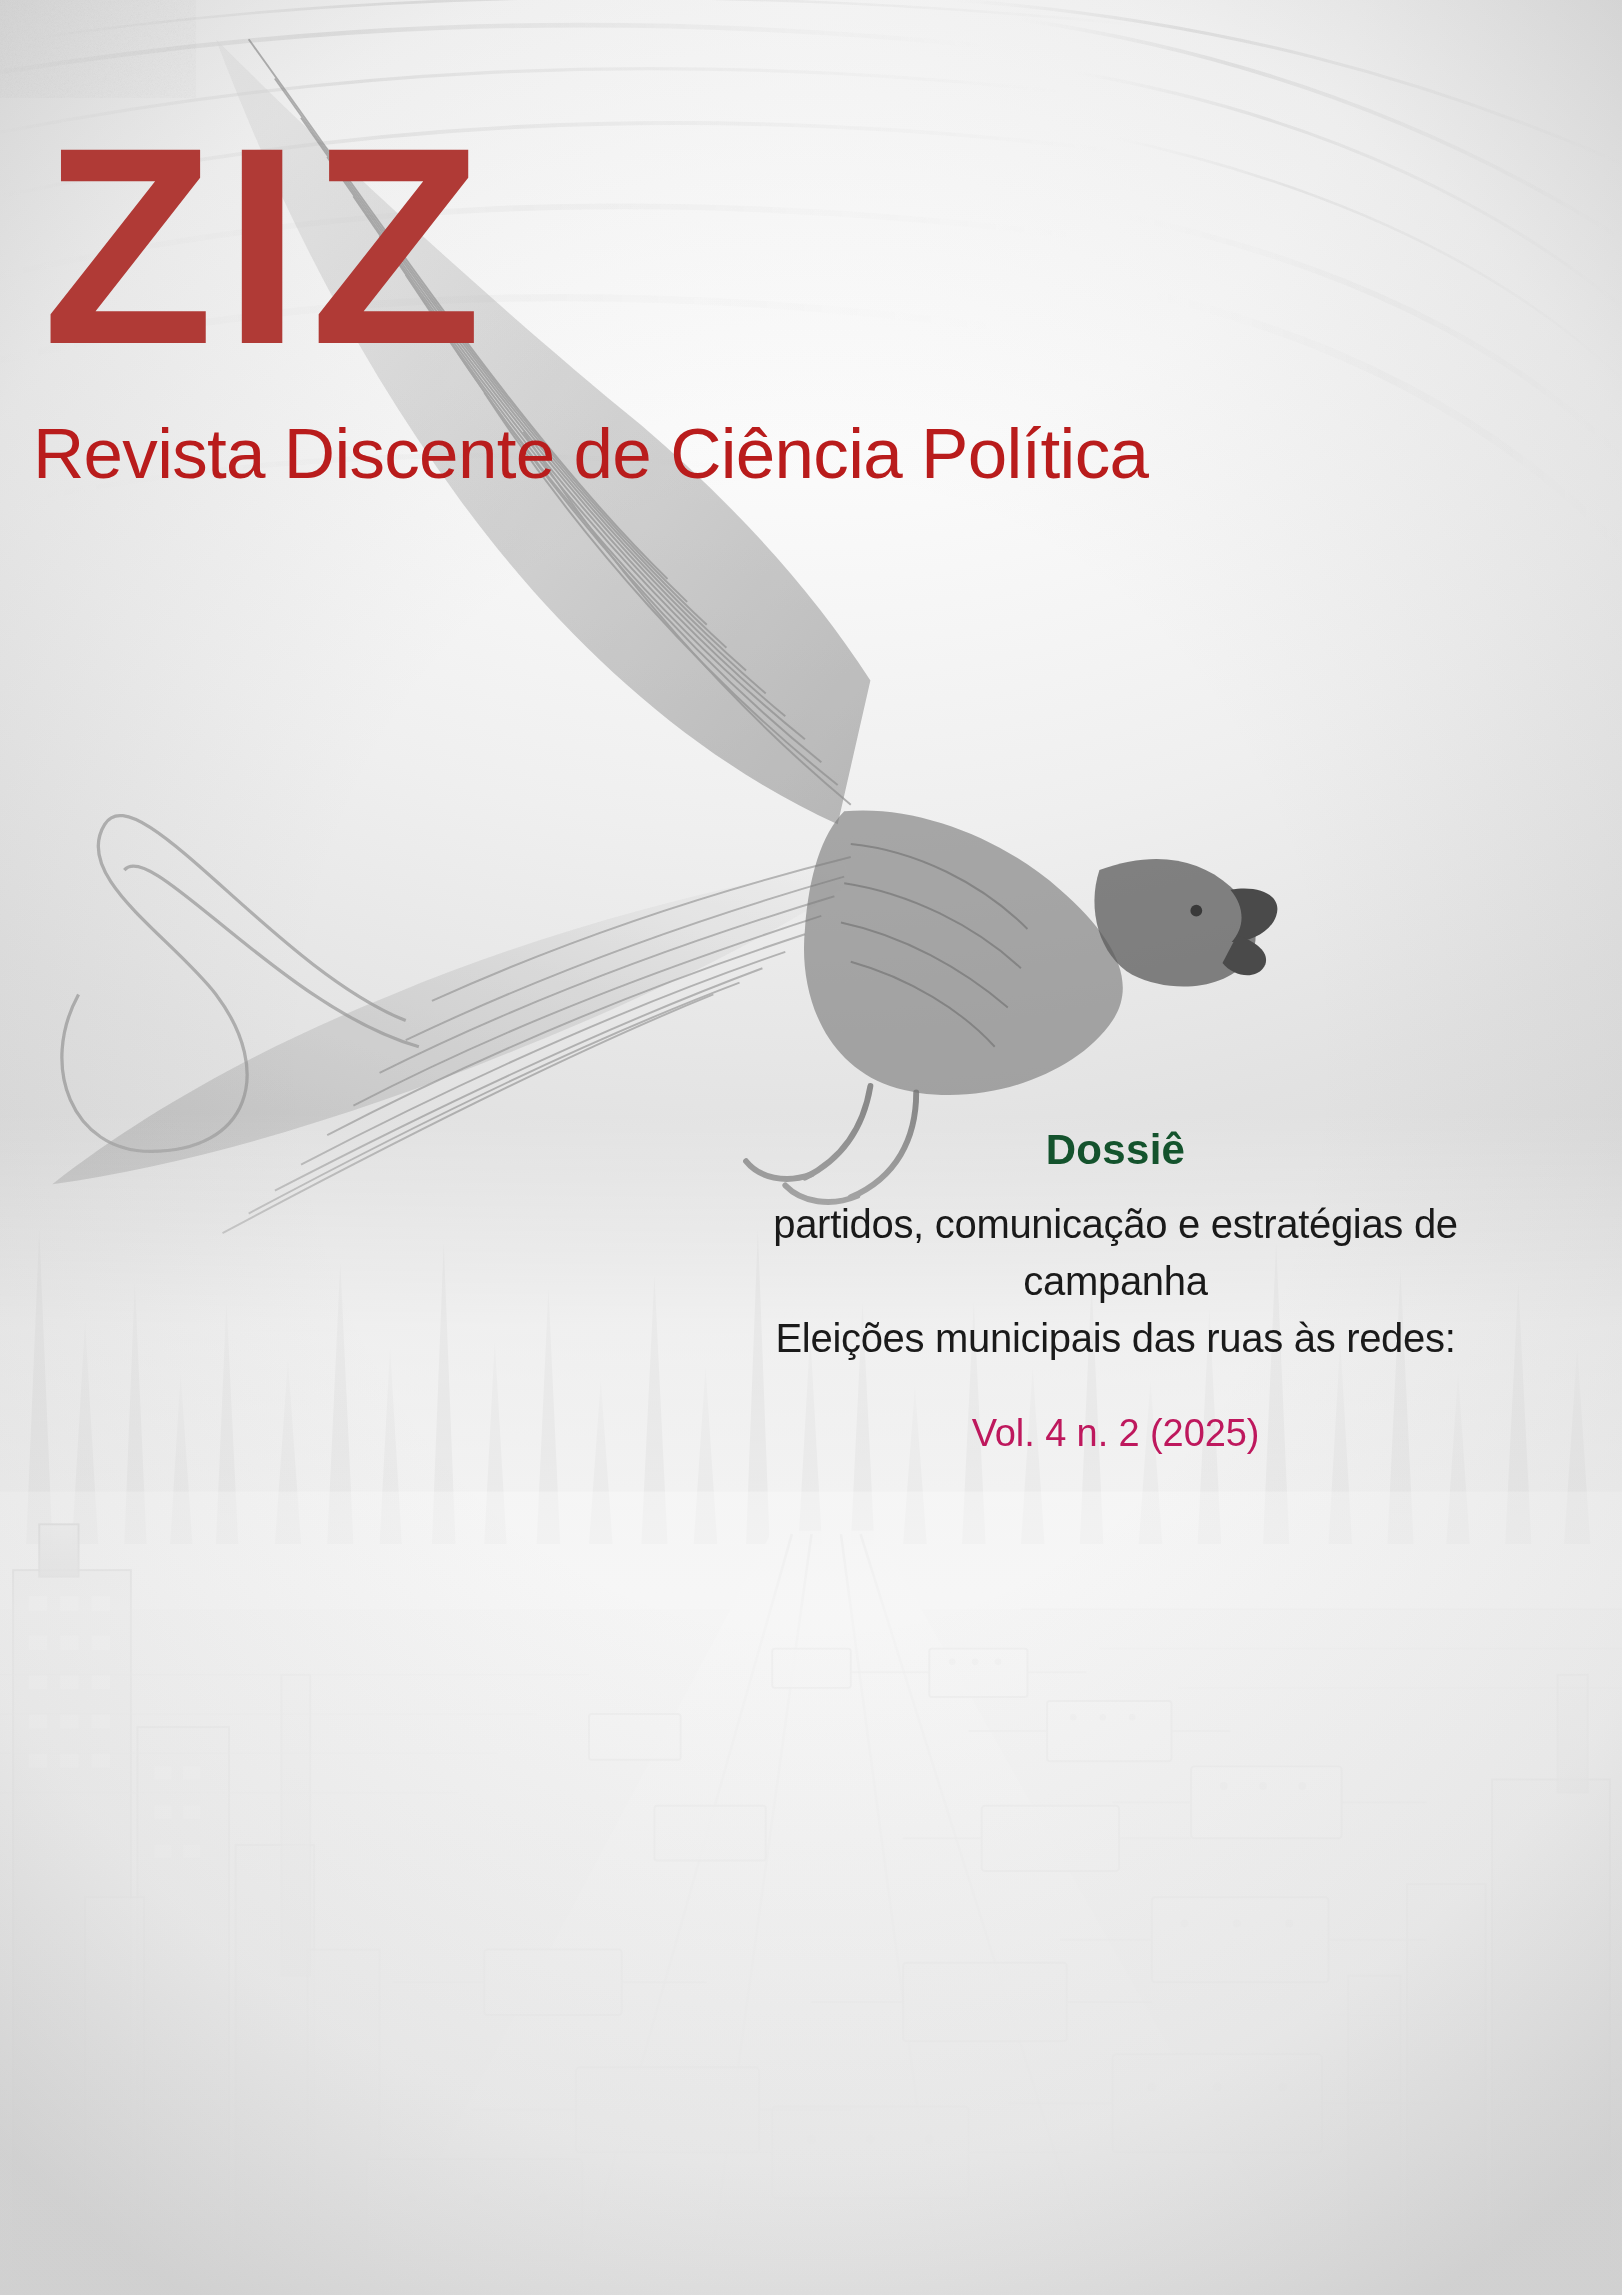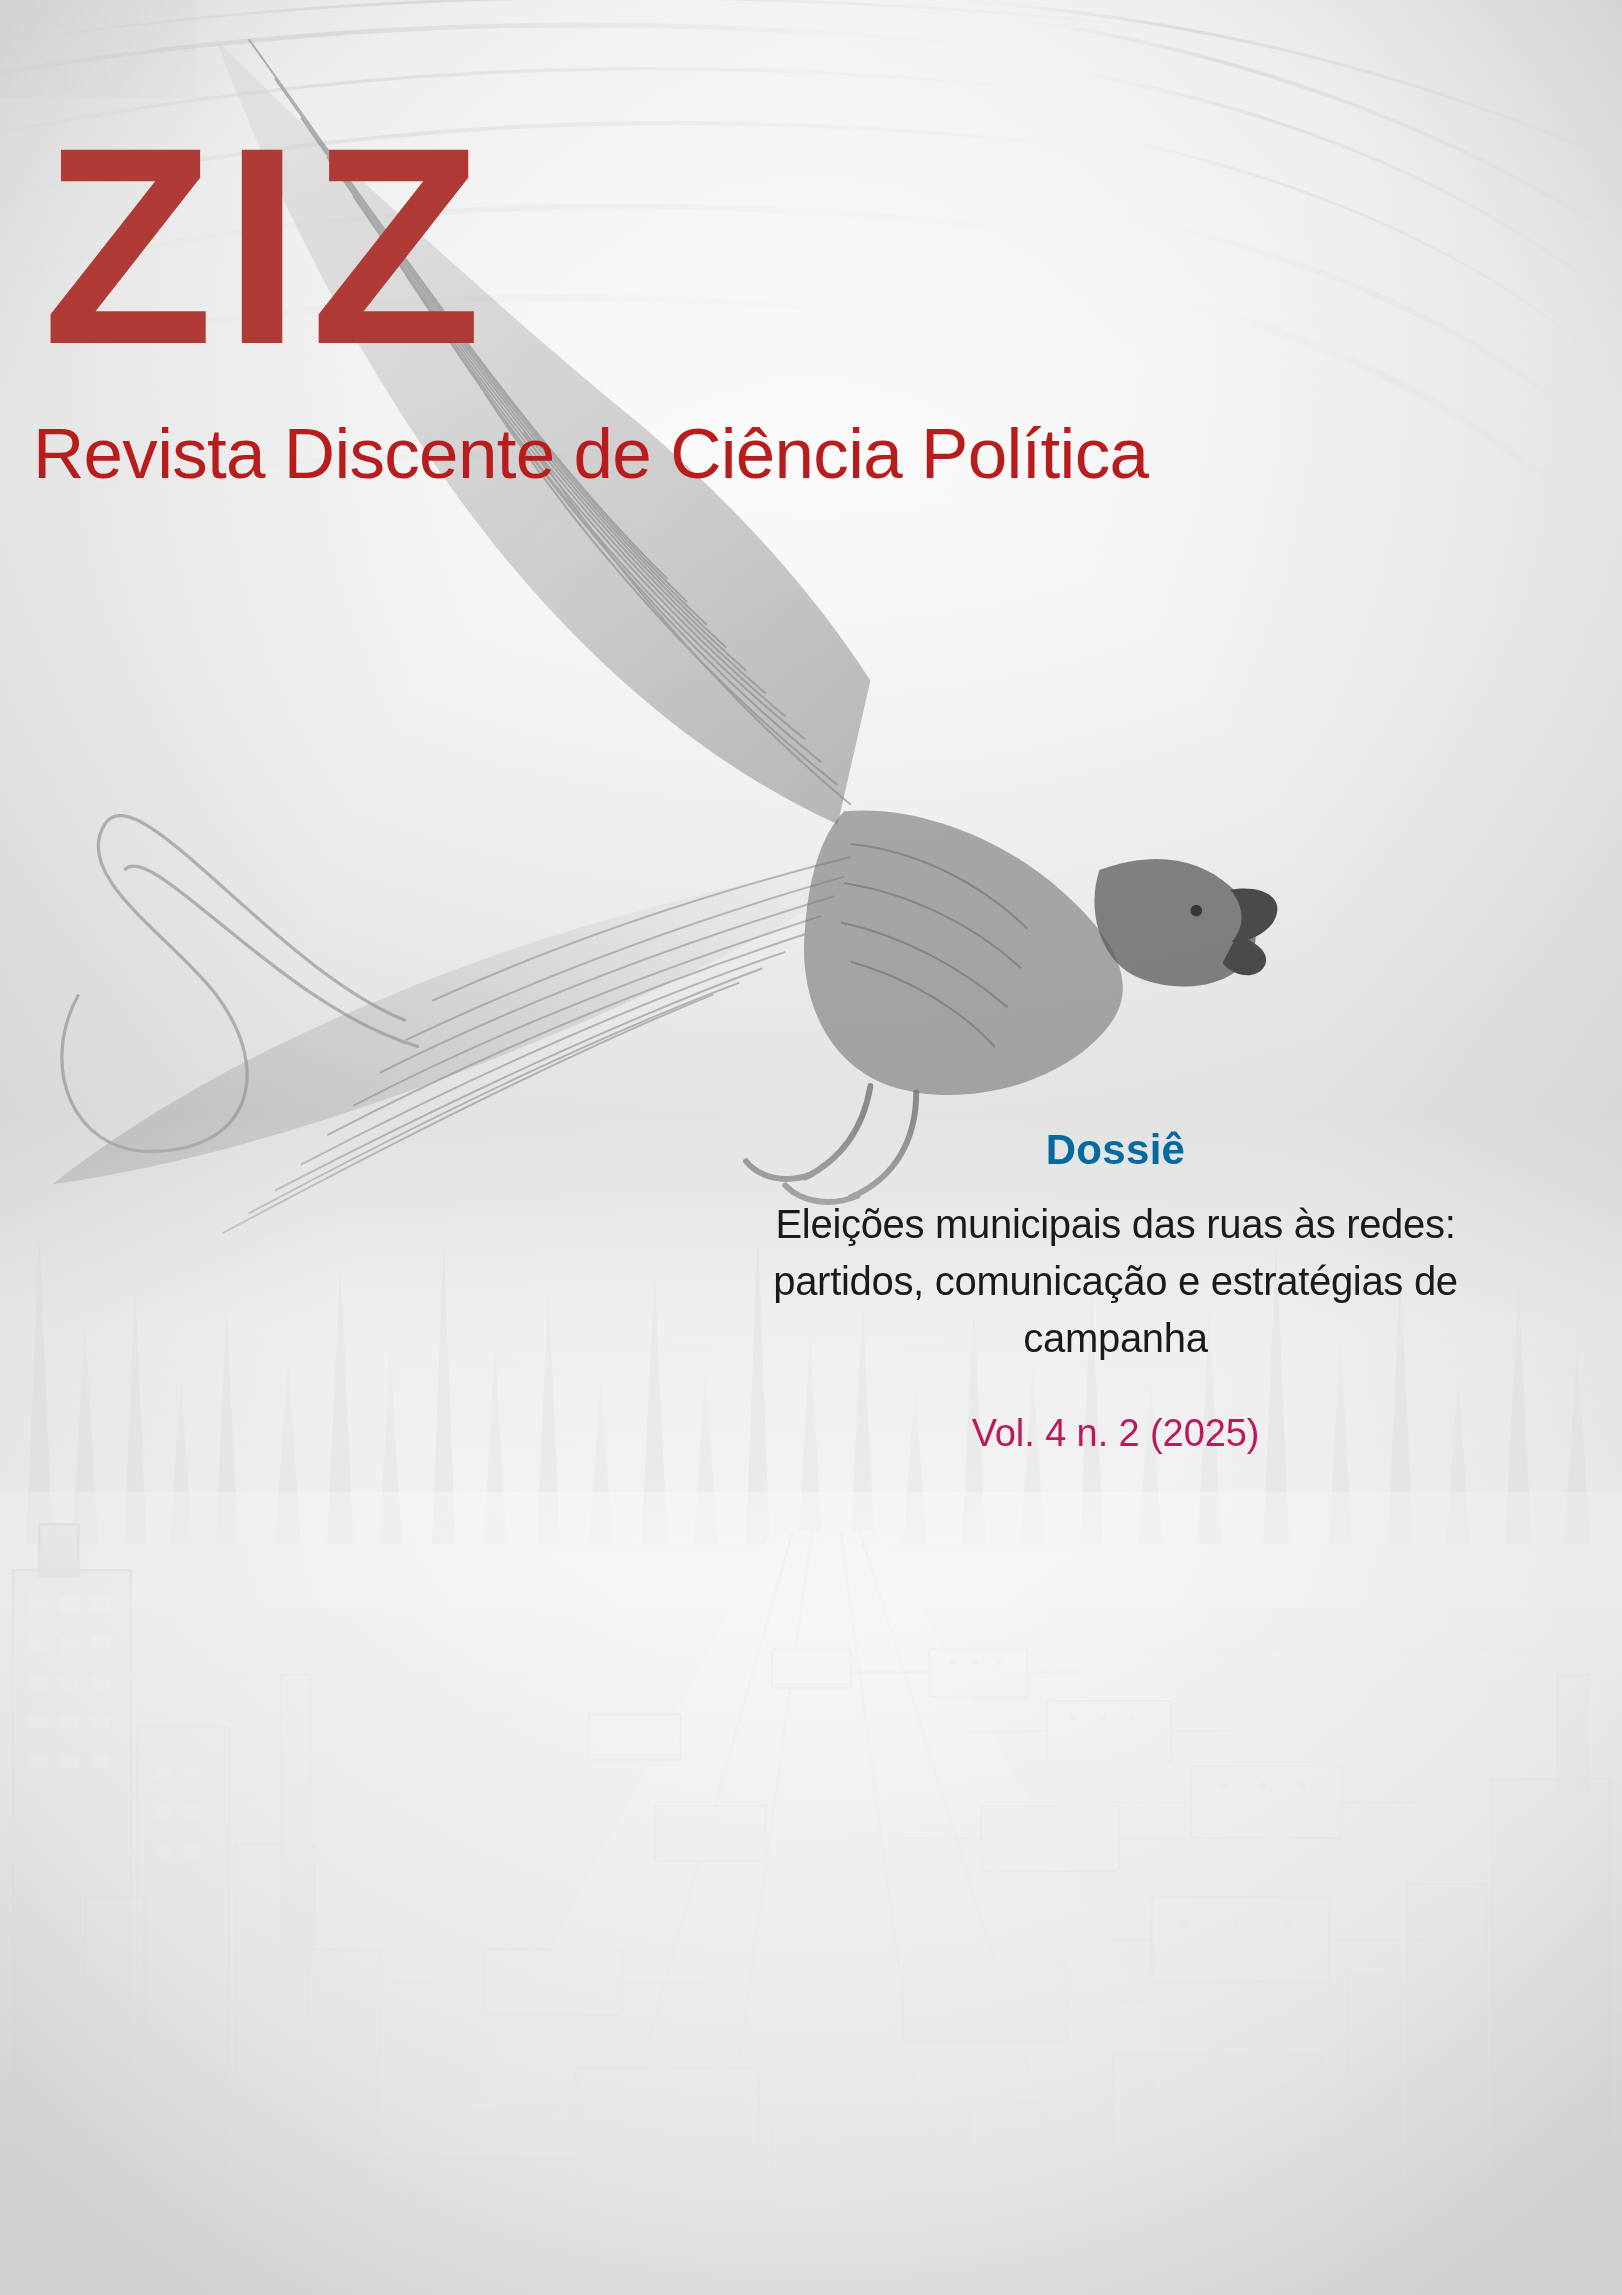--- a/index.html
+++ b/index.html
@@ -90,21 +90,21 @@
     position: absolute;
     right: 92px;
     top: 1126px;
     width: 831px;
     text-align: center;
     z-index: 6;
   }
   .dossier-label {
     font-size: 42px;
     font-weight: 700;
-    color: #0369a1;
+    color: #14532d;
     letter-spacing: 0.3px;
     margin: 0 0 22px 0;
   }
   .dossier-line {
     font-size: 40px;
     font-weight: 400;
     color: #1a1a1a;
     line-height: 1.42;
     margin: 0;
     letter-spacing: -0.3px;
@@ -399,19 +399,19 @@
 
   <div class="vignette"></div>
 
   <header class="masthead">
     <h1 class="masthead-title">ZIZ</h1>
     <p class="masthead-sub">Revista Discente de Ciência Política</p>
   </header>
 
   <section class="dossier">
     <p class="dossier-label">Dossiê</p>
+    <p class="dossier-line">partidos, comunicação e estratégias de campanha</p>
     <p class="dossier-line">Eleições municipais das ruas às redes:</p>
-    <p class="dossier-line">partidos, comunicação e estratégias de campanha</p>
     <p class="issue">Vol. 4 n. 2 (2025)</p>
   </section>
 
 </div>
 
 
 </body></html>

